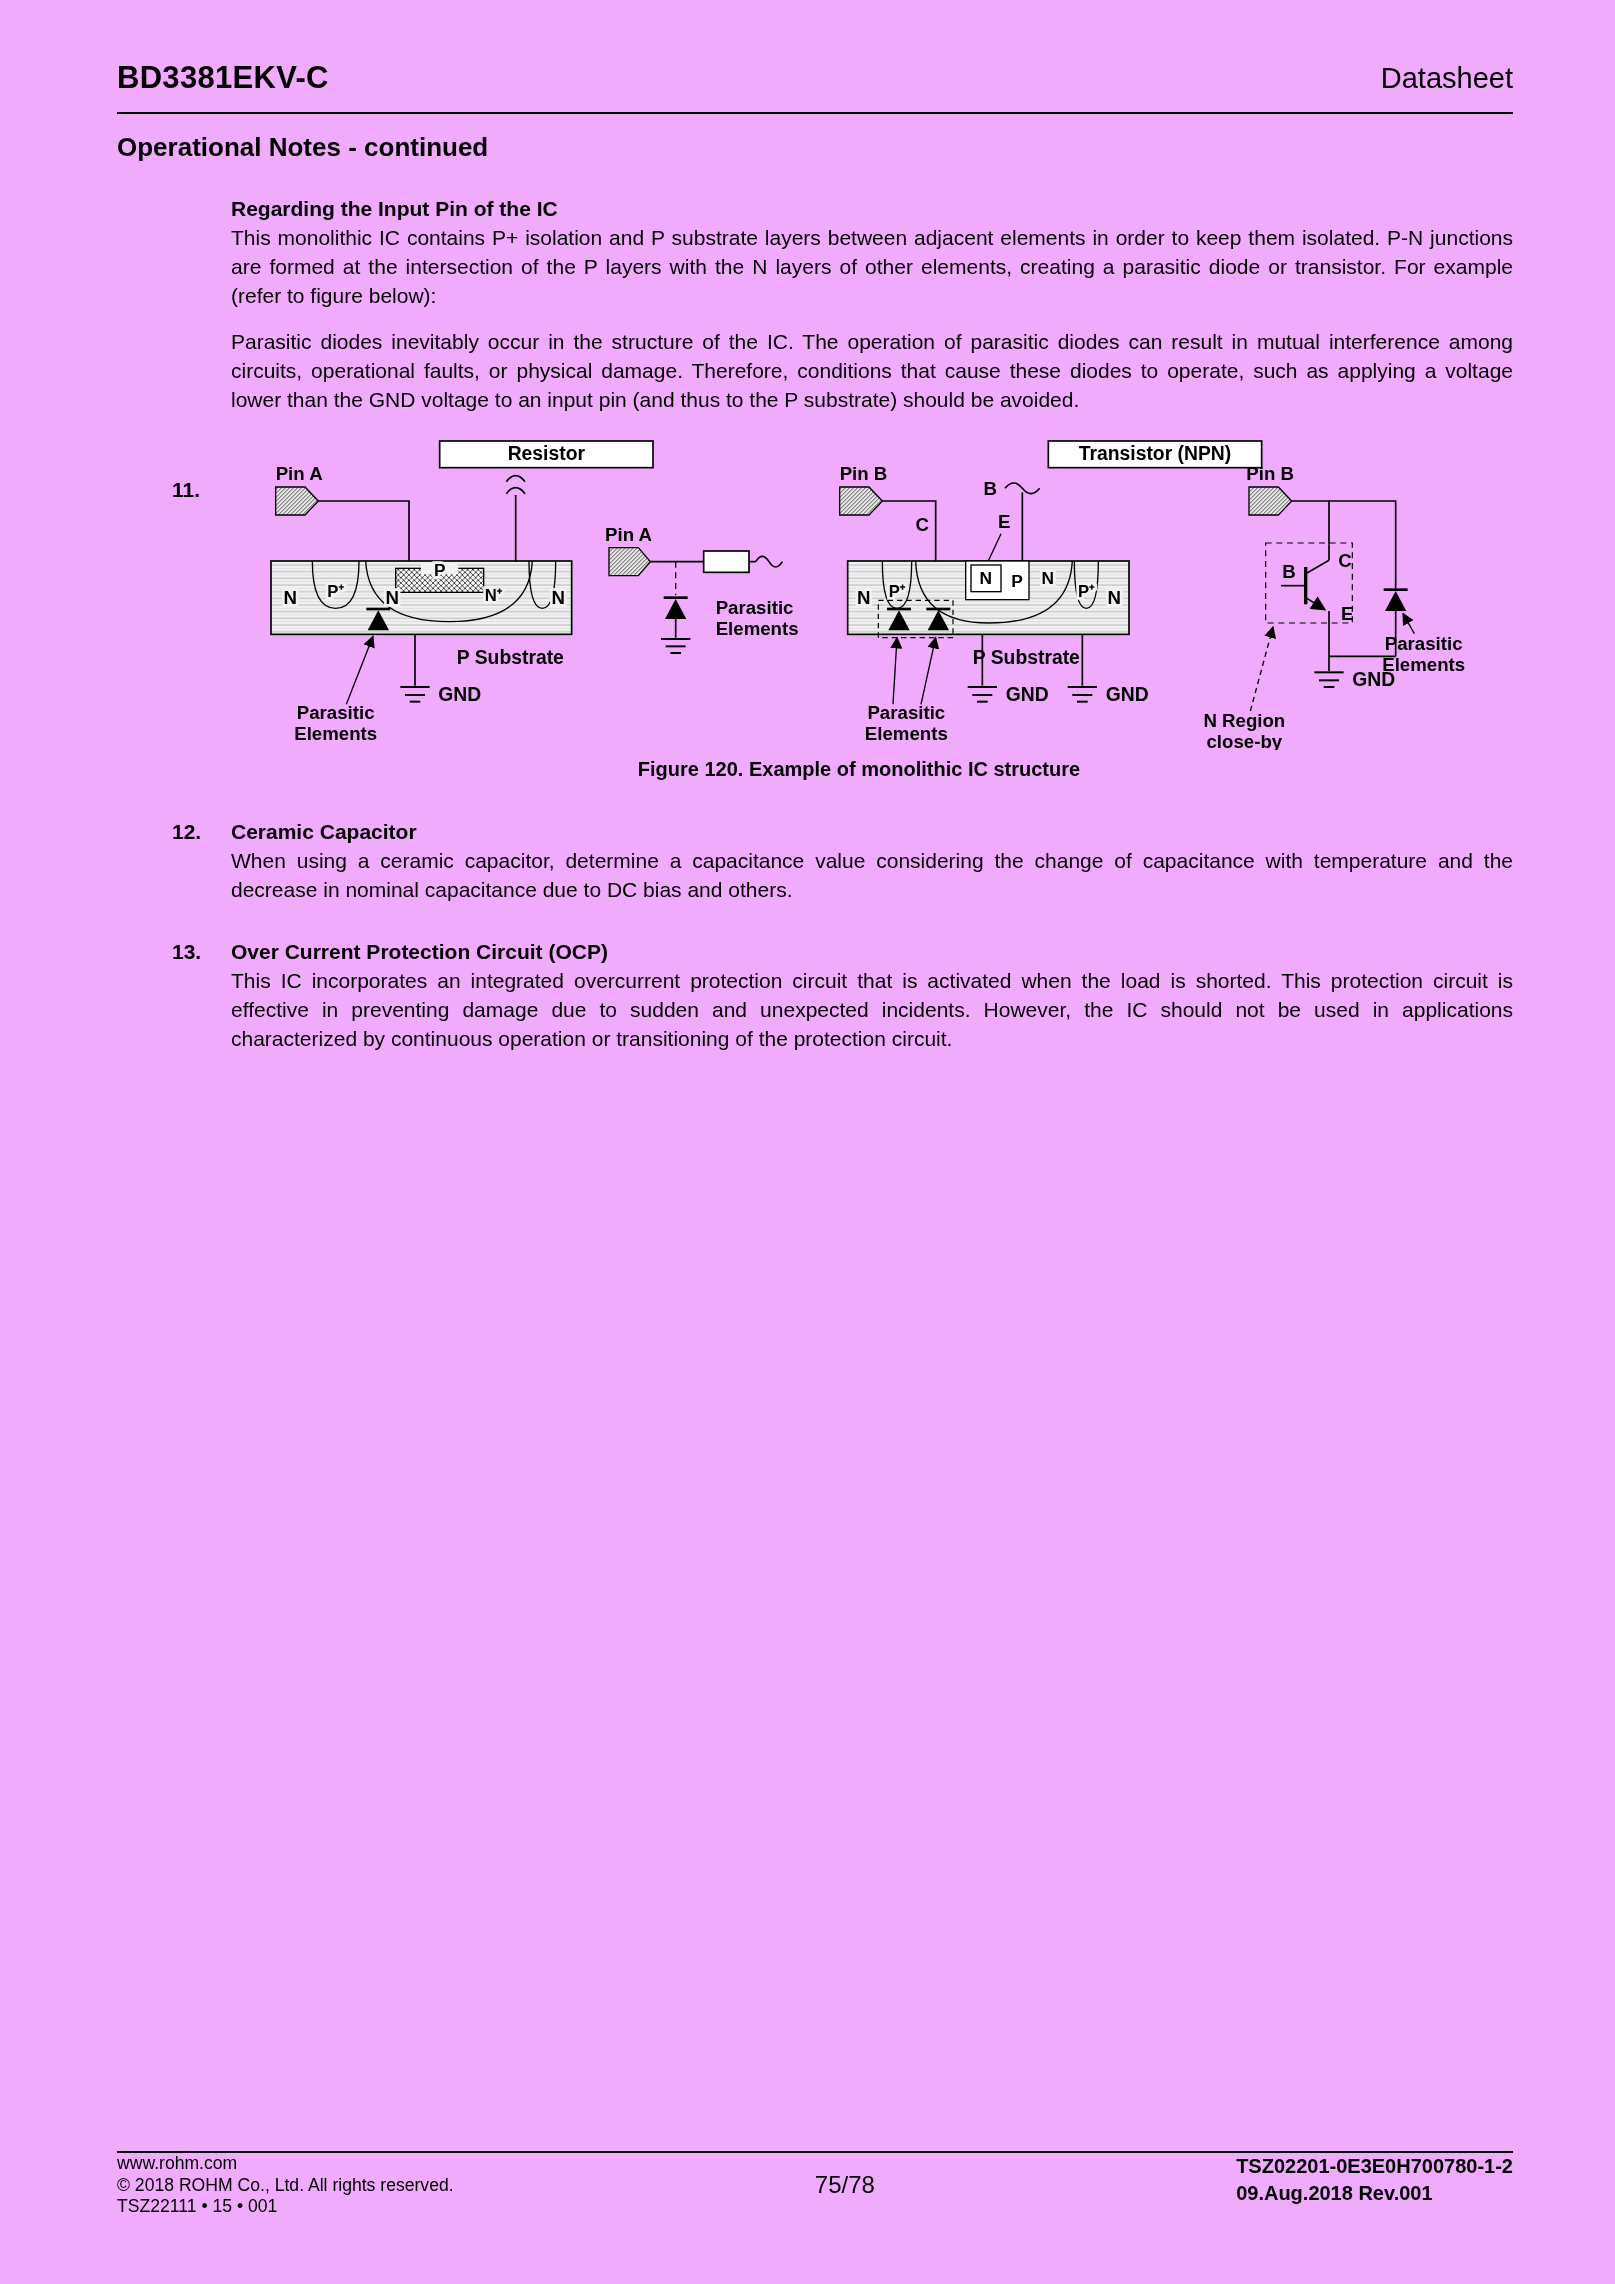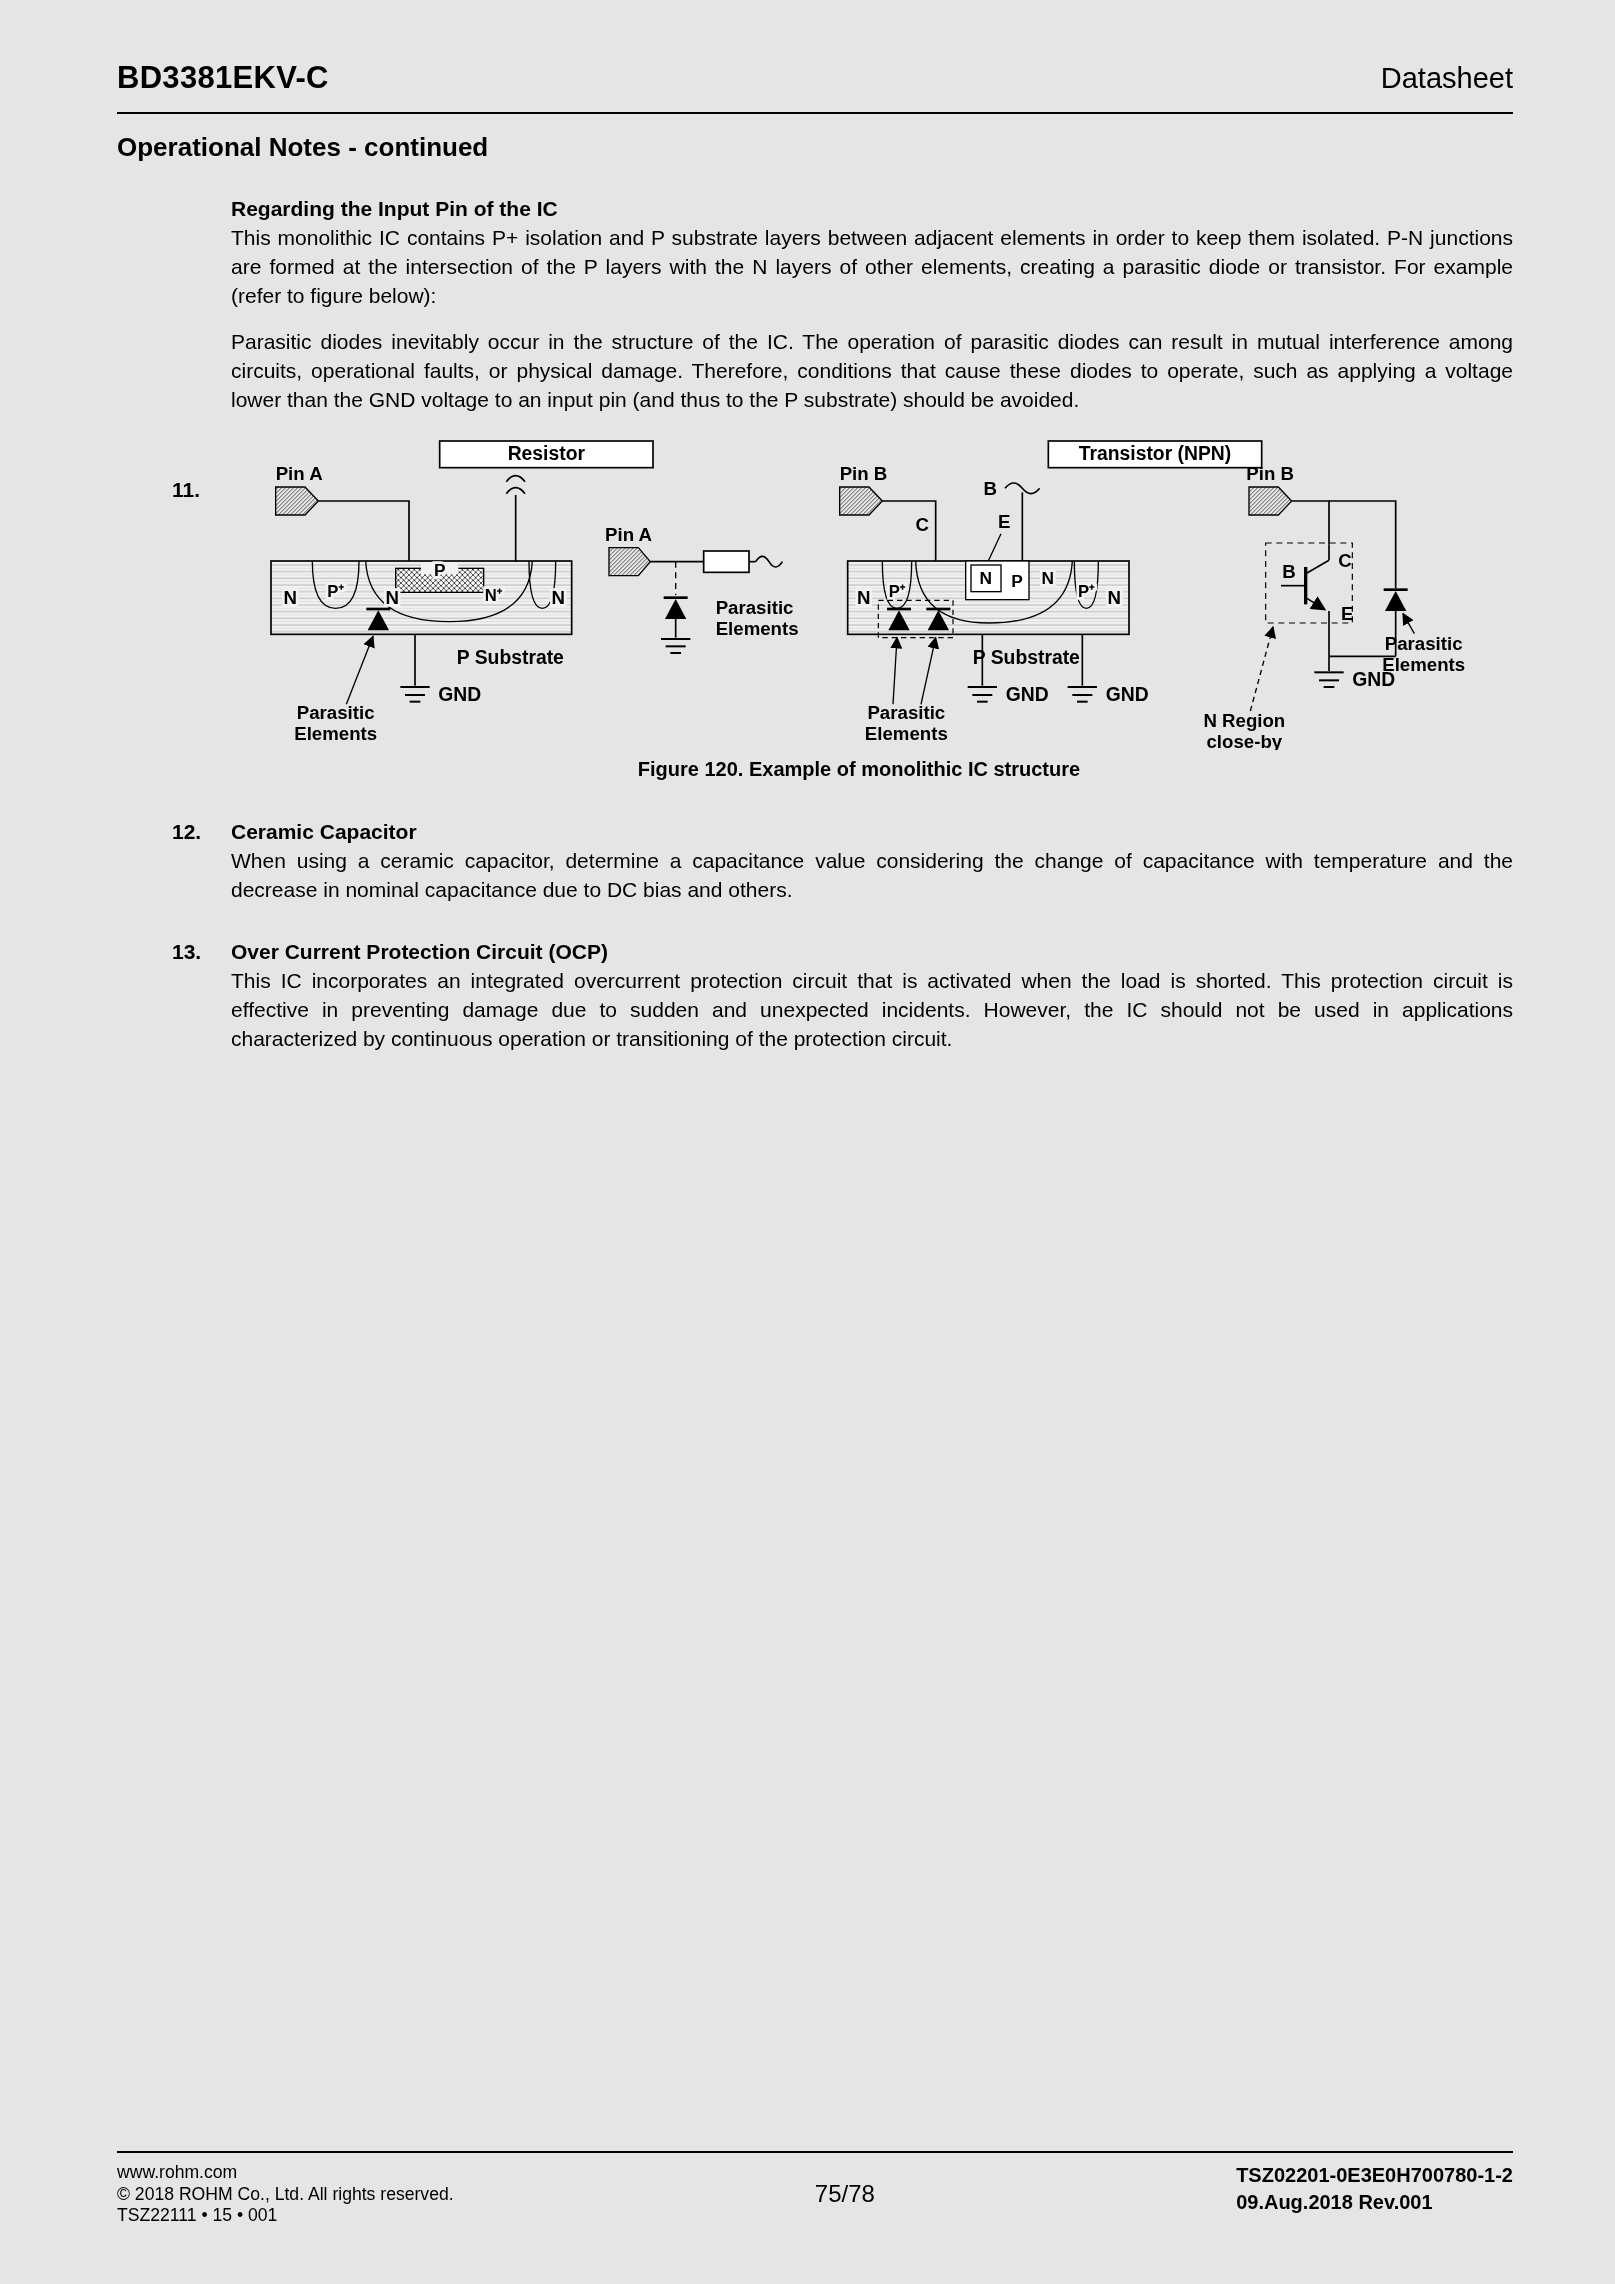--- a/index.html
+++ b/index.html
@@ -1,21 +1,21 @@
 <!DOCTYPE html>
 <html style="font-size:10.4px"><head>
 <meta charset="utf-8">
 <style>
   * { margin:0; padding:0; box-sizing:border-box; }
   html,body { background:#ffffff; }
   body {
     width:1616px; height:2284px; position:relative; overflow:hidden;
     font-family:"Liberation Sans", sans-serif; color:#000;
   }
-  .page { position:absolute; inset:0; background:#e5e5e5; }
+  .page { position:absolute; inset:0; background:#f0abfc; }
 
   
   .hdr { position:absolute; left:117px; width:1396px; top:60px;
          display:flex; justify-content:space-between; align-items:baseline; }
   .hdr .part { font-size:31px; font-weight:bold; letter-spacing:0.3px; }
   .hdr .doct { font-size:29px; font-weight:500; }
   .hdr-rule { position:absolute; left:117px; width:1396px; top:112px; border-top:2.6px solid #000; }
 
   
   .content { position:absolute; left:117px; width:1396px; top:115px; }
@@ -34,21 +34,21 @@
   figure svg { display:block; }
   figcaption { text-align:center; font-size:20px; margin-top:5.2px; }
 
   
   svg text { font-family:"Liberation Sans", sans-serif; fill:#000; }
   .halo { paint-order: stroke fill; stroke:#f2f2f2; stroke-width:8px; }
   .wh   { paint-order: stroke fill; stroke:#ffffff; stroke-width:8px; }
 
   
   .ftr { position:absolute; left:117px; width:1396px; top:2151px;
-         border-top:2px solid #000; padding-top:9px;
+         border-top:2px solid #000; 
          display:flex; justify-content:space-between; }
   .ftr-left  { font-size:17.6px; line-height:21.5px; }
   .ftr-page  { font-size:24px; align-self:center; }
   .ftr-right { font-size:20px; line-height:27px; font-weight:bold; text-align:left; }
 </style>
 </head>
 <body>
 
 <div class="page">
 

